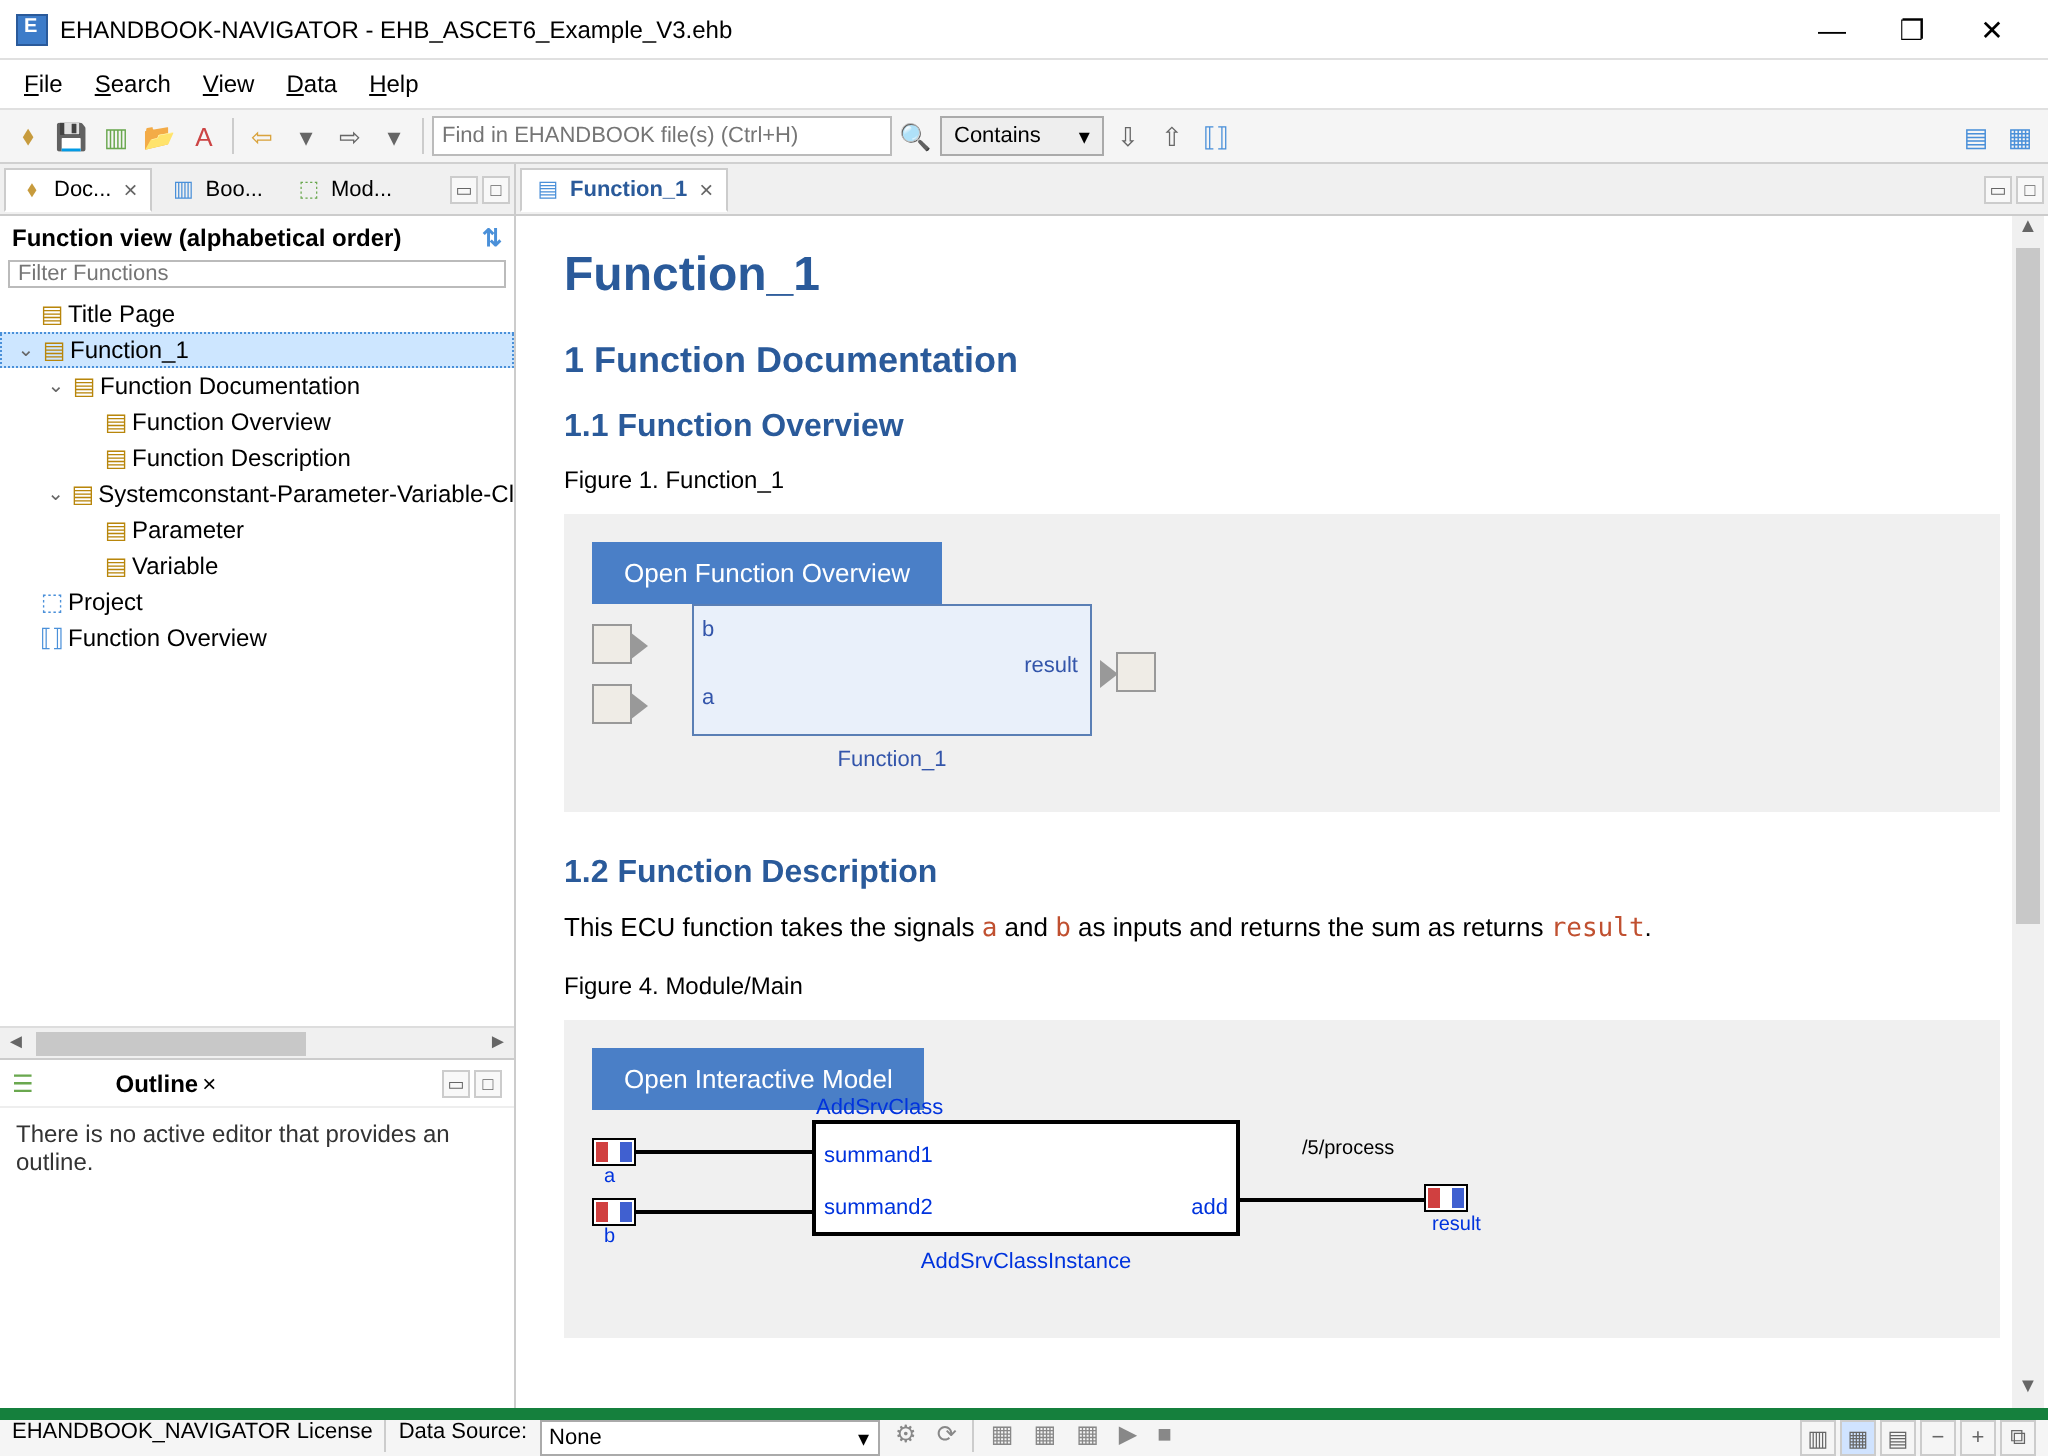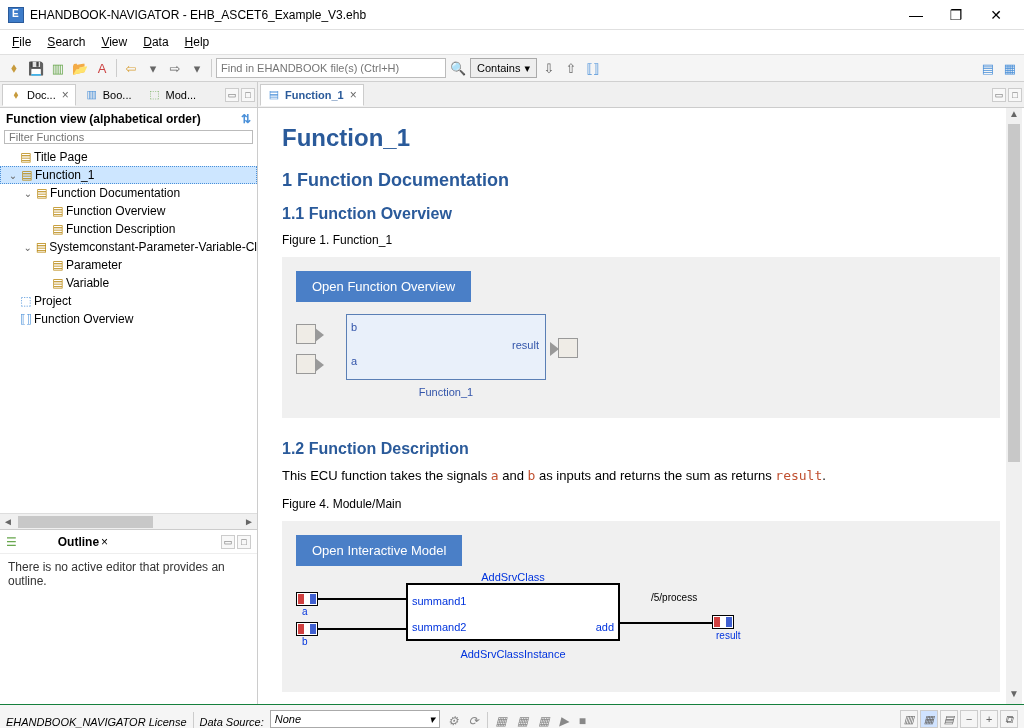--- a/index.html
+++ b/index.html
@@ -10,21 +10,21 @@
 .titlebar .title { flex: 1; font-size: 12px; }
 .titlebar .winbtn { width: 40px; height: 28px; display: flex; align-items: center; justify-content: center; font-size: 14px; }
 .menubar { height: 24px; display: flex; align-items: center; padding: 0 4px; }
 .menubar .mi { padding: 2px 8px; cursor: default; }
 .menubar .mi u { text-decoration: underline; }
 .toolbar { height: 28px; background: #f5f5f5; border-top: 1px solid #e0e0e0; border-bottom: 1px solid #d0d0d0; display: flex; align-items: center; padding: 0 4px; gap: 2px; }
 .toolbar .tb { width: 20px; height: 20px; display: flex; align-items: center; justify-content: center; font-size: 13px; cursor: default; color: #666; }
 .toolbar .sep { width: 1px; height: 18px; background: #ccc; margin: 0 2px; }
 .toolbar input[type=text] { height: 20px; font-size: 11px; padding: 0 4px; border: 1px solid #bbb; }
 .search-input { width: 230px; color: #888; }
-.contains-btn { height: 20px; font-size: 11px; border: 1px solid #aaa; background: #eee; padding: 0 6px; display: flex; align-items: center; gap: 4px; }
+.contains-btn { height: 20px; font-size: 11px; border: 1px solid #aaa; background: #eee; padding: 0 6px; display: flex; align-items: center; gap: 19px; }
 .main { flex: 1; display: flex; overflow: hidden; }
 .left-col { width: 258px; display: flex; flex-direction: column; border-right: 1px solid #ccc; }
 .tabs-row { height: 26px; background: #f0f0f0; border-bottom: 1px solid #ccc; display: flex; align-items: center; padding: 0 2px; gap: 2px; }
 .tab { height: 22px; padding: 0 6px; display: flex; align-items: center; gap: 4px; font-size: 11px; border: 1px solid transparent; background: #f0f0f0; }
 .tab.active { background: #fff; border: 1px solid #ccc; border-bottom: 1px solid #fff; }
 .tab .ticon { width: 14px; height: 14px; display: inline-flex; align-items: center; justify-content: center; font-size: 11px; }
 .tab .close { font-size: 12px; color: #666; margin-left: 2px; }
 .mini-btns { margin-left: auto; display: flex; gap: 2px; }
 .mini-btns span { width: 14px; height: 14px; font-size: 9px; color: #666; display: flex; align-items: center; justify-content: center; border: 1px solid #ccc; background: #f8f8f8; }
 .func-view { flex: 1; display: flex; flex-direction: column; overflow: hidden; }
@@ -50,39 +50,39 @@
 .content { flex: 1; overflow: auto; padding: 16px 24px; position: relative; }
 .vscroll { position: absolute; right: 2px; top: 0; bottom: 0; width: 16px; background: #f0f0f0; display: flex; flex-direction: column; align-items: center; }
 .vscroll .varrow { height: 16px; font-size: 10px; color: #666; }
 .vscroll .vtrack { flex: 1; width: 100%; position: relative; }
 .vscroll .vthumb { position: absolute; top: 0; height: 60%; width: 12px; left: 2px; background: #c8c8c8; }
 h1 { color: #2a5a9a; font-size: 24px; font-weight: bold; margin-bottom: 18px; }
 h2 { color: #2a5a9a; font-size: 18px; font-weight: bold; margin-bottom: 14px; }
 h3 { color: #2a5a9a; font-size: 16px; font-weight: bold; margin-bottom: 10px; }
 .figcap { font-size: 12px; margin-bottom: 10px; }
 .diagram-box { background: #f0f0f0; padding: 14px; margin-bottom: 22px; }
-.open-btn { background: #4a7fc7; color: #fff; border: none; padding: 8px 16px; font-size: 13px; margin-bottom: 12px; cursor: default; }
+.open-btn { background: #4a7fc7; color: #fff; border: none; padding: 8px 16px; font-size: 13px; cursor: default; }
 .diag1 { position: relative; height: 90px; }
 .port { width: 20px; height: 20px; background: #efece6; border: 1px solid #999; position: absolute; }
 .port.tri::after { content: ""; position: absolute; right: -9px; top: 3px; border-left: 9px solid #999; border-top: 7px solid transparent; border-bottom: 7px solid transparent; }
 .port.tri-out::before { content: ""; position: absolute; left: -9px; top: 3px; border-left: 9px solid #999; border-top: 7px solid transparent; border-bottom: 7px solid transparent; }
 .block1 { position: absolute; left: 50px; top: 0; width: 200px; height: 66px; border: 1px solid #5a7fb5; background: #e9f0fa; }
 .block1 .ptxt { position: absolute; font-size: 11px; color: #3355aa; }
 .diag2 { position: relative; height: 100px; }
 .block2 { position: absolute; left: 110px; top: 5px; width: 214px; height: 58px; border: 2px solid #000; background: #fff; }
 .block2 .ptxt { position: absolute; font-size: 11px; color: #0033dd; }
 .lbl-sm { position: absolute; font-size: 10px; color: #0033dd; }
 .wire { position: absolute; height: 2px; background: #000; }
 .wport { position: absolute; width: 22px; height: 14px; background: #fff; border: 1px solid #000; }
 .wport::before { content: ""; position: absolute; left: 1px; top: 1px; bottom: 1px; width: 6px; background: #d04040; }
 .wport::after { content: ""; position: absolute; right: 1px; top: 1px; bottom: 1px; width: 6px; background: #4060d0; }
 .tri-r { position: absolute; width: 0; height: 0; border-left: 10px solid #000; border-top: 7px solid transparent; border-bottom: 7px solid transparent; }
 .desc { font-size: 13px; margin-bottom: 14px; }
 .desc code { color: #c05030; font-family: Consolas, monospace; }
-.statusbar { height: 24px; border-top: 1px solid #15803d; background: #f5f5f5; display: flex; align-items: flex-end; padding: 0 6px; font-size: 11px; gap: 6px; font-style: italic; }
+.statusbar { height: 24px; border-top: 6px solid #15803d; background: #f5f5f5; display: flex; align-items: flex-start; padding: 0 6px; font-size: 11px; gap: 6px; }
 .statusbar .ds-sel { border: 1px solid #aaa; background: #fff; height: 18px; width: 170px; padding: 0 4px; display: flex; align-items: center; justify-content: space-between; }
 .statusbar .sb-ic { color: #888; font-size: 12px; padding: 0 2px; }
 .statusbar .right-icons { margin-left: auto; display: flex; gap: 2px; align-items: center; }
 .statusbar .right-icons span { width: 18px; height: 18px; display: flex; align-items: center; justify-content: center; border: 1px solid #ccc; font-size: 11px; color: #666; }
 </style>
 </head>
 <body>
 
 <div class="titlebar">
   <div class="app-icon"></div>
@@ -263,21 +263,21 @@
       <div class="diagram-box">
         <button class="open-btn">Open Interactive Model</button>
         <div class="diag2">
           <div class="wport" style="left:0;top:14px"></div>
           <span class="lbl-sm" style="left:6px;top:28px">a</span>
           <div class="wire" style="left:22px;top:20px;width:88px"></div>
           <div class="wport" style="left:0;top:44px"></div>
           <span class="lbl-sm" style="left:6px;top:58px">b</span>
           <div class="wire" style="left:22px;top:50px;width:88px"></div>
           <div class="block2">
-            <span class="ptxt" style="top:-14px;left:0;right:0;text-align:center">AddSrvClass</span>
+            <span class="ptxt" style="top:-14px;left:0;right:0;text-align:left">AddSrvClass</span>
             <span class="ptxt" style="left:4px;top:10px">summand1</span>
             <span class="ptxt" style="left:4px;top:36px">summand2</span>
             <span class="ptxt" style="right:4px;top:36px">add</span>
           </div>
           <div style="position:absolute;left:110px;top:70px;width:214px;text-align:center;color:#0033dd;font-size:11px">AddSrvClassInstance</div>
           <div class="wire" style="left:324px;top:44px;width:92px"></div>
           <span class="lbl-sm" style="left:355px;top:14px;color:#000">/5/process</span>
           <div class="tri-r" style="left:416px;top:37px"></div>
           <div class="wport" style="left:416px;top:37px"></div>
           <span class="lbl-sm" style="left:420px;top:52px">result</span>

